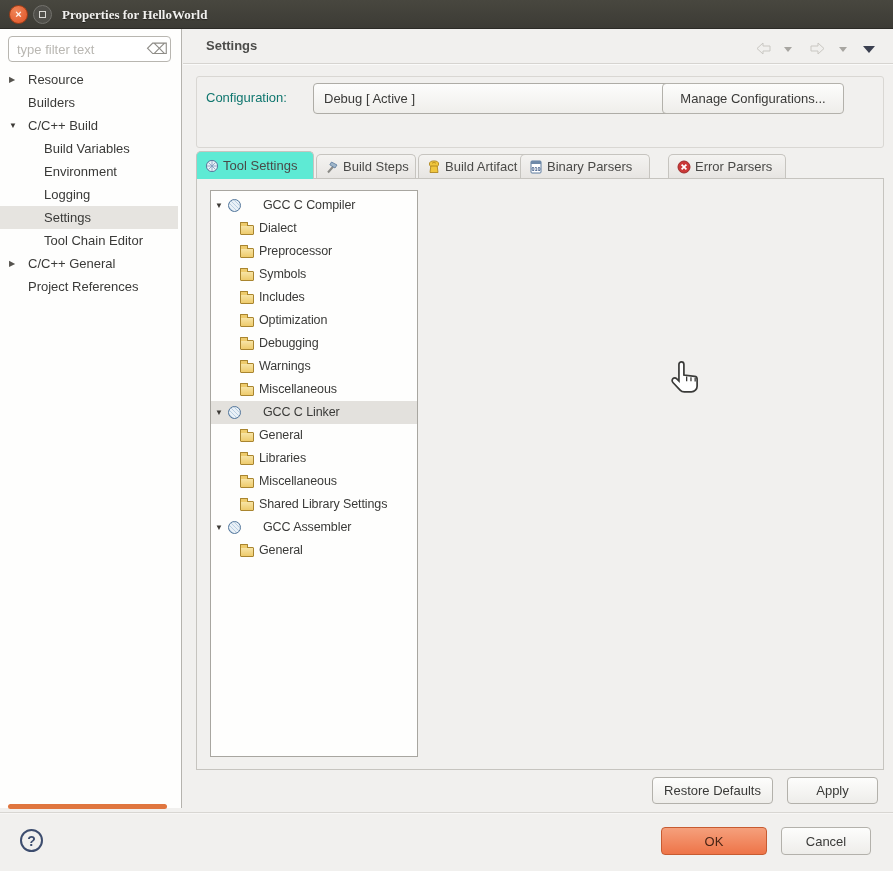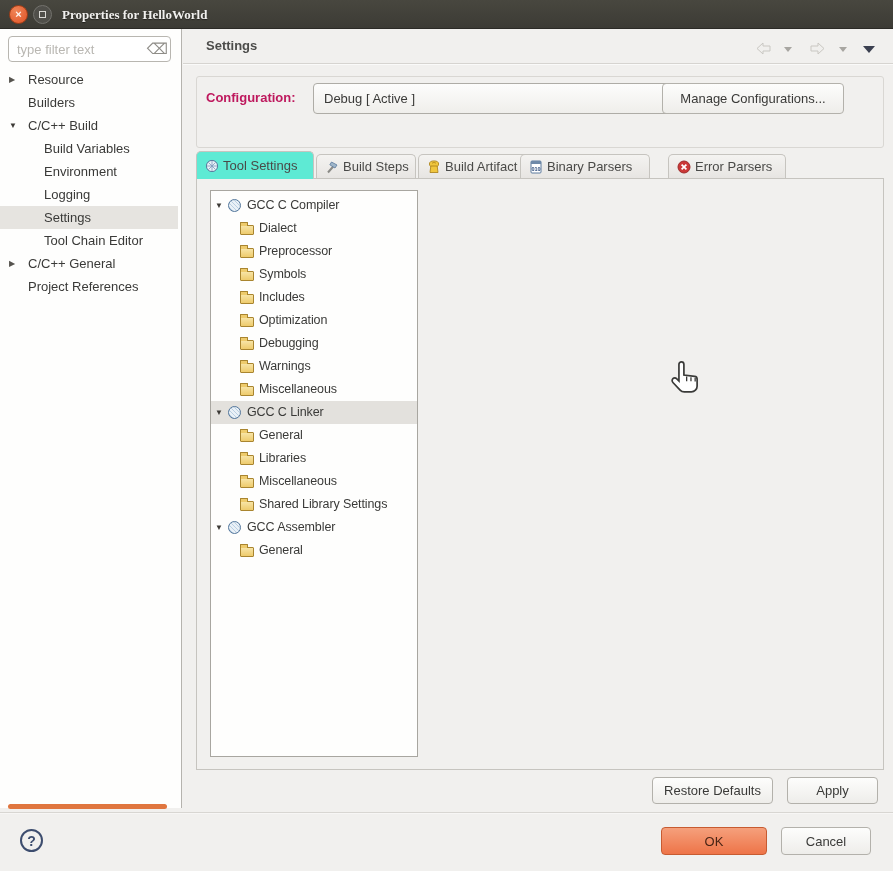--- a/index.html
+++ b/index.html
@@ -73,31 +73,31 @@
   .content { left:196px; top:178px; width:688px; height:592px; border:1px solid #C6C4BF; background:#F1F0EE; z-index:1; }
 
   
   .tooltree { left:210px; top:190px; width:208px; height:567px; background:#FEFEFD;
     border:1px solid #A8A6A0; overflow:hidden; z-index:2; }
   .trow { position:absolute; left:211px; width:206px; height:23px; line-height:23px;
     font-size:12.5px; letter-spacing:-0.1px; cursor:default; z-index:2; white-space:nowrap; }
   .trow.sel { background:#E3E1DD; }
   .trow .arr { position:absolute; left:4px; top:0; font-size:8px; color:#3C3A36; }
   .trow .lbl { position:absolute; top:0; }
-  .trow.tool .lbl { left:36px;text-align:right; } .trow.cat .lbl { left:48px; }
+  .trow.tool .lbl { left:52px;text-align:right; } .trow.cat .lbl { left:48px; }
   .ticon { position:absolute; top:5px; display:inline-block; }
   .ticon.tool { left:17px; width:13px; height:13px; border:1px solid #54779C; border-radius:50%;
     background:repeating-linear-gradient(45deg,#EAF1F7 0 2px,#BACFE2 2px 3px); }
   .ticon.cat { left:29px; width:14px; height:10px; top:8px; background:linear-gradient(#F7E4A6,#EECB6C);
     border:1px solid #A9852F; border-radius:1px; }
   .ticon.cat::before { content:""; position:absolute; left:-1px; top:-4px; width:6px; height:3px;
     background:#EECB6C; border:1px solid #A9852F; border-bottom:none; border-radius:1px 1px 0 0; }
 
   
-  .flabel { position:absolute; color:#be185d;font-weight:bold; }
+  .flabel { position:absolute; color:#0f766e; }
   .tinput { position:absolute; border:1px solid #A7A59F; border-radius:3px; background:#FFF;
     font-size:12.5px; color:#3F3F3D; padding:0 6px; font-family:"Liberation Sans",sans-serif; }
   .cmd-input { left:513px; top:187px; width:356px; height:25px; line-height:23px; }
   .opts-area { left:513px; top:217px; width:356px; height:78px; line-height:17px; padding-top:3px; }
   .pattern-input { left:512px; top:347px; width:357px; height:29px; border:2px solid #E1703F;
     border-radius:4px; line-height:25px; white-space:pre; overflow:hidden; }
 
   
   .hand { left:670px; top:360px; width:32px; height:34px; z-index:6; }
 

